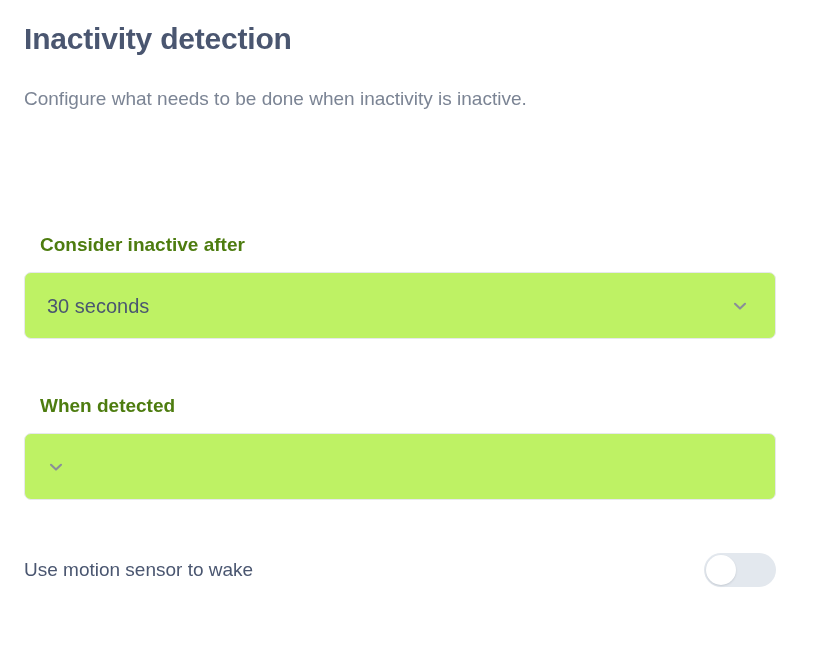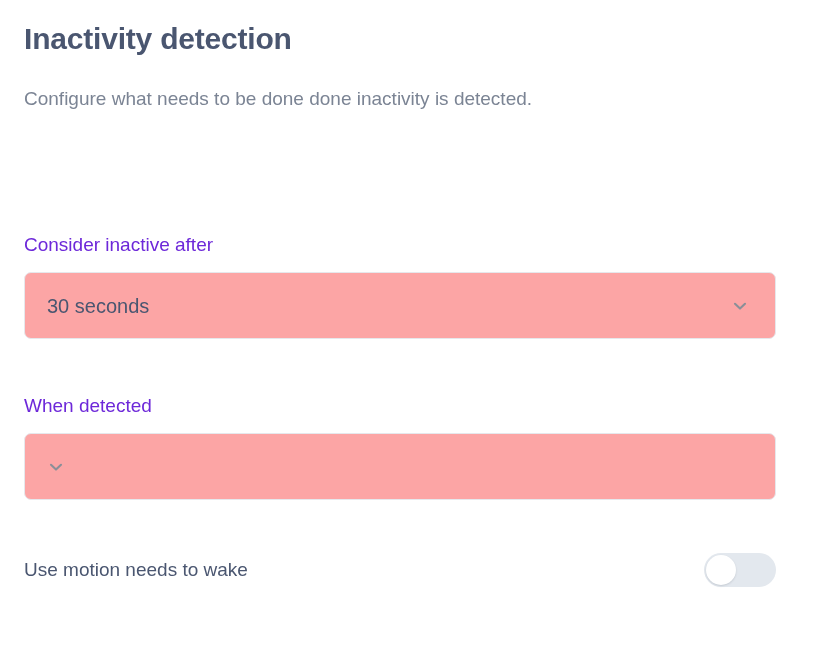--- a/index.html
+++ b/index.html
@@ -44,30 +44,30 @@
   }
   .field {
     position: absolute;
     left: 24px;
     width: 752px;
   }
   .field-label {
     display: block;
     font-size: 19px;
     line-height: 26px;
-    font-weight: 400;
-    color: #6d28d9;
-    margin: 0 0 14px 0;
+    font-weight: 700;
+    color: #4d7c0f;
+    margin: 0 0 14px 16px;
   }
   .select-box {
     position: relative;
     box-sizing: border-box;
     width: 752px;
     height: 67px;
-    background: #fca5a5;
+    background: #bef264;
     border: 1px solid #e6e8ec;
     border-radius: 7px;
     display: flex;
     align-items: center;
     padding: 0 22px;
     cursor: pointer;
   }
   .select-value {
     font-size: 20px;
     line-height: 26px;
@@ -125,21 +125,21 @@
     transition: left .15s ease;
   }
 </style>
 </head>
 <body>
 
 <div class="page">
 
   <h1 class="page-title">Inactivity detection</h1>
 
-  <p class="page-subtitle">Configure what needs to be done done inactivity is detected.</p>
+  <p class="page-subtitle">Configure what needs to be done when inactivity is inactive.</p>
 
   <div class="field field-consider">
     <span class="field-label">Consider inactive after</span>
     <div class="select-box">
       <span class="select-value">30 seconds</span>
       <span class="chevron">
         <svg viewBox="0 0 18 18" width="18" height="18" aria-hidden="true">
           <path d="M4 6.8 L9 11.6 L14 6.8" fill="none" stroke="#8a8f98" stroke-width="2.1" stroke-linecap="round" stroke-linejoin="round"></path>
         </svg>
       </span>
@@ -151,19 +151,19 @@
     <div class="select-box">
       <span class="chevron">
         <svg viewBox="0 0 18 18" width="18" height="18" aria-hidden="true">
           <path d="M4 6.8 L9 11.6 L14 6.8" fill="none" stroke="#8a8f98" stroke-width="2.1" stroke-linecap="round" stroke-linejoin="round"></path>
         </svg>
       </span>
     </div>
   </div>
 
   <div class="toggle-row">
-    <span class="toggle-label">Use motion needs to wake</span>
+    <span class="toggle-label">Use motion sensor to wake</span>
     <div class="toggle" id="motion-toggle">
       <span class="toggle-knob"></span>
     </div>
   </div>
 
 </div>
 
 </body></html>

